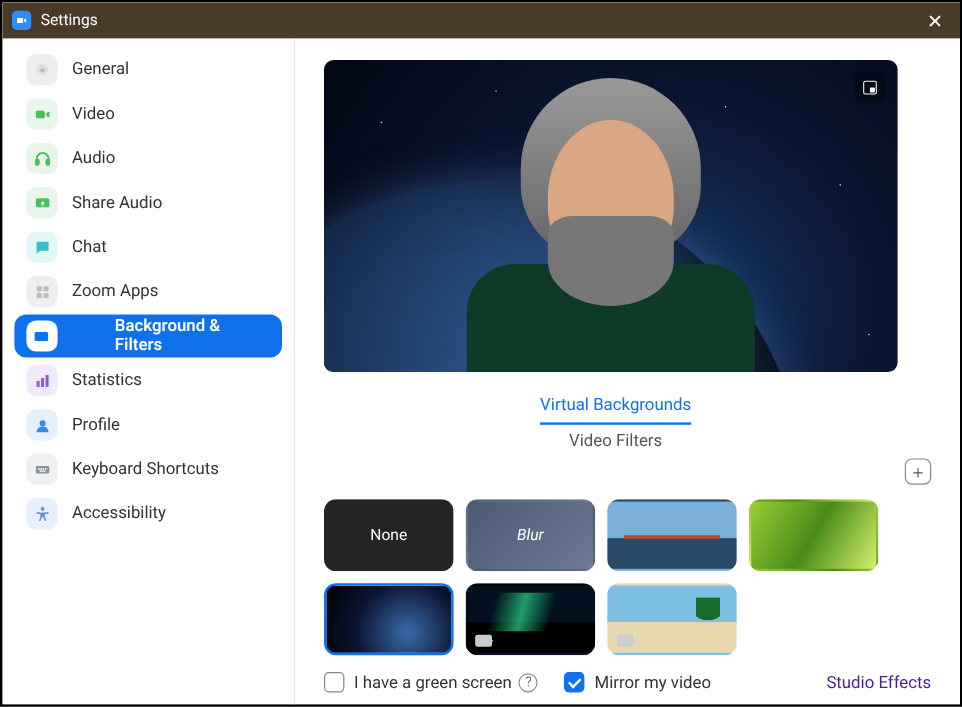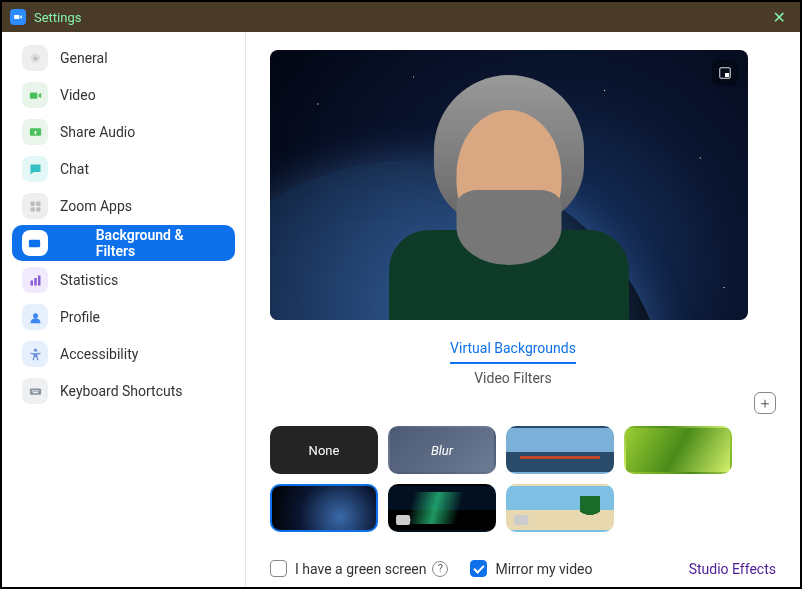--- a/index.html
+++ b/index.html
@@ -1,17 +1,17 @@
 <!DOCTYPE html>
 <html><head>
 <meta charset="utf-8">
 <style>
 * { box-sizing: border-box; margin: 0; padding: 0; font-family: -apple-system, BlinkMacSystemFont, "Segoe UI", Roboto, sans-serif; }
 body { width: 802px; height: 589px; background: #fff; border: 2px solid #000; overflow: hidden; }
-.titlebar { height: 30px; background: #4a3b28; color: #86efac; display: flex; align-items: center; padding: 0 8px; font-size: 13px; }
+.titlebar { height: 30px; background: #4a3b28; color: #ffffff; display: flex; align-items: center; padding: 0 8px; font-size: 13px; }
 .tb-icon { width: 16px; height: 16px; background: #2d8cff; border-radius: 4px; margin-right: 8px; display:flex; align-items:center; justify-content:center;}
 .tb-icon svg { width:10px; height:10px; fill:#fff;}
 .tb-close { margin-left: auto; cursor: pointer; font-size: 16px; padding: 0 6px; }
 .main { display: flex; height: calc(100% - 30px); }
 .sidebar { width: 244px; border-right: 1px solid #e5e5e5; padding: 8px 10px; overflow-y:auto;}
 .side-item { display: flex; align-items: center; height: 36px; border-radius: 10px; padding: 0 10px; cursor: pointer; font-size: 14px; color: #333; margin-bottom:1px;}
 .side-item .icon { width: 26px; height: 26px; border-radius: 8px; margin-right: 12px; display:flex;align-items:center;justify-content:center;}
 .side-item.active { background: #0e71eb; color: #fff; font-weight: 600; gap: 36px; }
 .content { flex: 1; padding: 18px 24px 10px 24px; display:flex; flex-direction:column; }
 .preview { width: 478px; height: 270px; border-radius: 8px; position: relative; overflow:hidden; background: radial-gradient(circle at 60% 80%, #1a3a6b 0%, #0a1530 50%, #020613 100%); }
@@ -22,21 +22,21 @@
 .person .face{position:absolute;top:40px;left:50%;transform:translateX(-50%);width:105px;height:130px;border-radius:50% 50% 45% 45%;background:#d9a883;}
 .person .beard{position:absolute;top:120px;left:50%;transform:translateX(-50%);width:105px;height:75px;border-radius:20% 20% 50% 50%;background:#777;}
 .person .shirt{position:absolute;bottom:0;left:50%;transform:translateX(-50%);width:240px;height:90px;border-radius:40px 40px 0 0;background:#0e3b28;}
 .pip-icon { position:absolute; top:10px; right:10px; width:26px; height:26px; background:rgba(0,0,0,.35); border-radius:6px; display:flex; align-items:center; justify-content:center;}
 .pip-icon svg{width:14px;height:14px;stroke:#fff;fill:none;stroke-width:1.5;}
 .tabs { display:flex; align-items:center; margin-top:14px; font-size:14px;flex-direction:column;}
 .tab { padding:6px 0; margin-right:20px; cursor:pointer; color:#555;}
 .tab.active { color:#0e71eb; border-bottom:2px solid #0e71eb;}
 .add-btn { margin-left:auto; width:22px;height:22px;border:1px solid #888;border-radius:6px;display:flex;align-items:center;justify-content:center;color:#555;cursor:pointer;font-size:15px;}
 .thumbs { display:flex; flex-wrap:wrap; gap:10px; margin-top:12px;}
-.thumb { width:108px; height:48px; border-radius:10px; cursor:pointer; position:relative; display:flex;align-items:center;justify-content:center;color:#fff;font-size:13px; overflow:hidden; border:2px solid transparent;}
+.thumb { width:108px; height:60px; border-radius:10px; cursor:pointer; position:relative; display:flex;align-items:center;justify-content:center;color:#fff;font-size:13px; overflow:hidden; border:2px solid transparent;}
 .thumb.selected { border-color:#0e71eb; }
 .thumb.none{ background:#242424;}
 .thumb.blur{ background:linear-gradient(135deg,#4a5a7a,#6a7a9a); filter:saturate(.8);font-style:italic;}
 .thumb.bridge{ background:linear-gradient(#7bb0d8 55%, #2a4a6a 55%);}
 .thumb.bridge::after{content:"";position:absolute;left:12px;right:12px;top:28px;height:18px;border-top:3px solid #c0482a;}
 .thumb.grass{ background:linear-gradient(120deg,#9acd32,#4a8b1a,#d4f06a);}
 .thumb.space{ background:radial-gradient(circle at 65% 70%, #3a6aaa 0%, #0a1530 55%, #000 100%);}
 .thumb.aurora{ background:linear-gradient(#031020 55%,#000 55%);}
 .thumb.aurora::before{content:"";position:absolute;left:20px;top:6px;width:50px;height:32px;background:linear-gradient(90deg,transparent,#2bd88a,transparent);transform:skewX(-15deg);opacity:.7;}
 .thumb.beach{ background:linear-gradient(#7ec0e4 55%,#e8d8b0 55%);}
@@ -78,20 +78,30 @@
         <span class="icon" style="background: rgb(233, 245, 234); color: rgb(73, 193, 91);">
           <svg viewBox="0 0 24 24" width="15" height="15" fill="currentColor">
             <rect x="3" y="7" width="12" height="10" rx="2"></rect>
             <path d="M17 10l4-2v8l-4-2z"></path>
           </svg>
         </span>
         <span>Video</span>
       </div>
       <div class="side-item">
         <span class="icon" style="background: rgb(233, 245, 234); color: rgb(73, 193, 91);">
+          <svg viewBox="0 0 24 24" width="15" height="15" fill="none" stroke="currentColor" stroke-width="2.5">
+            <path d="M4 14v-2a8 8 0 0116 0v2"></path>
+            <rect x="3" y="13" width="4" height="7" rx="2" fill="currentColor"></rect>
+            <rect x="17" y="13" width="4" height="7" rx="2" fill="currentColor"></rect>
+          </svg>
+        </span>
+        <span>Audio</span>
+      </div>
+      <div class="side-item">
+        <span class="icon" style="background: rgb(233, 245, 234); color: rgb(73, 193, 91);">
           <svg viewBox="0 0 24 24" width="15" height="15" fill="currentColor">
             <rect x="3" y="5" width="18" height="12" rx="2"></rect>
             <path d="M12 9l-3 3h2v3h2v-3h2z" fill="#fff"></path>
           </svg>
         </span>
         <span>Share Audio</span>
       </div>
       <div class="side-item">
         <span class="icon" style="background: rgb(227, 247, 247); color: rgb(53, 192, 196);">
           <svg viewBox="0 0 24 24" width="15" height="15" fill="currentColor">
@@ -132,45 +142,45 @@
         <span>Statistics</span>
       </div>
       <div class="side-item">
         <span class="icon" style="background: rgb(230, 240, 253); color: rgb(58, 135, 242);">
           <svg viewBox="0 0 24 24" width="15" height="15" fill="currentColor">
             <circle cx="12" cy="9" r="4"></circle>
             <path d="M4 21a8 8 0 0116 0z"></path>
           </svg>
         </span>
         <span>Profile</span>
-      </div>
-      <div class="side-item">
-        <span class="icon" style="background: rgb(230, 240, 253); color: rgb(106, 143, 216);">
-          <svg viewBox="0 0 24 24" width="15" height="15" fill="currentColor">
-            <circle cx="12" cy="5" r="2.5"></circle>
-            <path d="M4 9l8 1 8-1v2l-5 1v3l2 6h-2l-2-5h-2l-2 5H7l2-6v-3L4 11z"></path>
-          </svg>
-        </span>
-        <span>Accessibility</span>
       </div>
       <div class="side-item">
         <span class="icon" style="background: rgb(238, 240, 242); color: rgb(138, 148, 160);">
           <svg viewBox="0 0 24 24" width="15" height="15" fill="currentColor">
             <rect x="3" y="7" width="18" height="10" rx="2"></rect>
             <g fill="#fff">
               <rect x="6" y="10" width="2" height="2"></rect>
               <rect x="9" y="10" width="2" height="2"></rect>
               <rect x="12" y="10" width="2" height="2"></rect>
               <rect x="15" y="10" width="2" height="2"></rect>
               <rect x="8" y="13" width="8" height="1.5"></rect>
             </g>
           </svg>
         </span>
         <span>Keyboard Shortcuts</span>
       </div>
+      <div class="side-item">
+        <span class="icon" style="background: rgb(230, 240, 253); color: rgb(106, 143, 216);">
+          <svg viewBox="0 0 24 24" width="15" height="15" fill="currentColor">
+            <circle cx="12" cy="5" r="2.5"></circle>
+            <path d="M4 9l8 1 8-1v2l-5 1v3l2 6h-2l-2-5h-2l-2 5H7l2-6v-3L4 11z"></path>
+          </svg>
+        </span>
+        <span>Accessibility</span>
+      </div>
     </div>
 
   <div class="content">
     <div class="preview">
       <div class="earth"></div>
       <div class="person">
         <div class="shirt"></div>
         <div class="hair"></div>
         <div class="face"></div>
         <div class="beard"></div>

